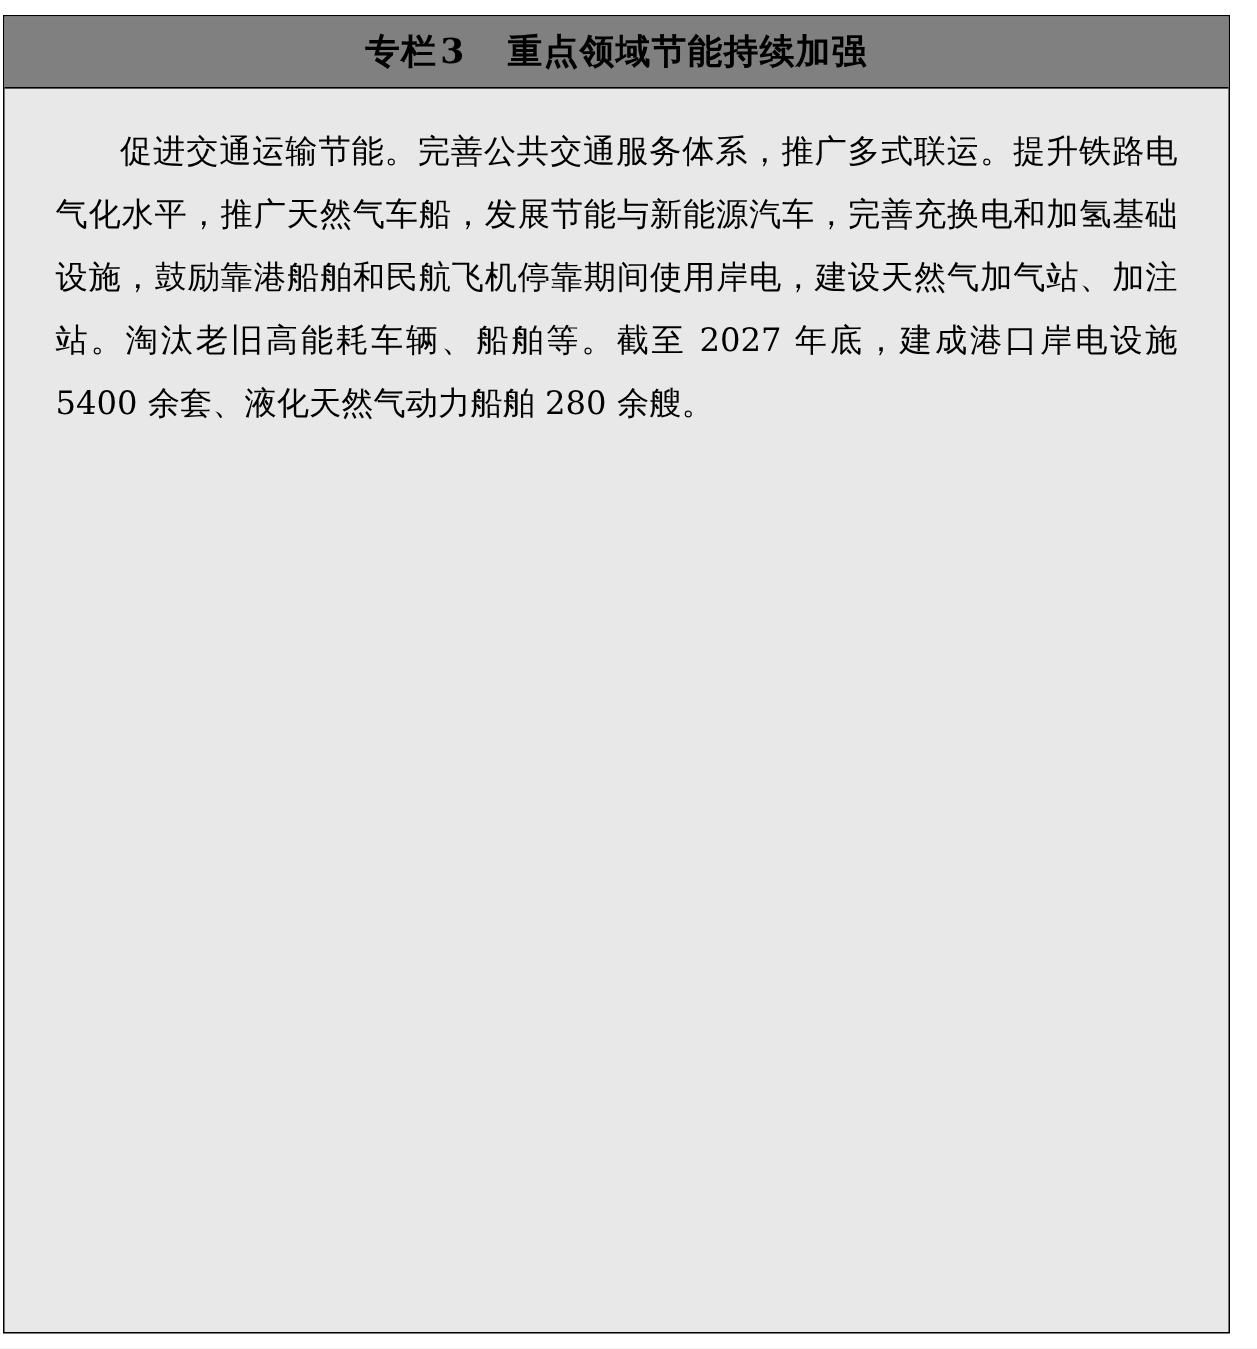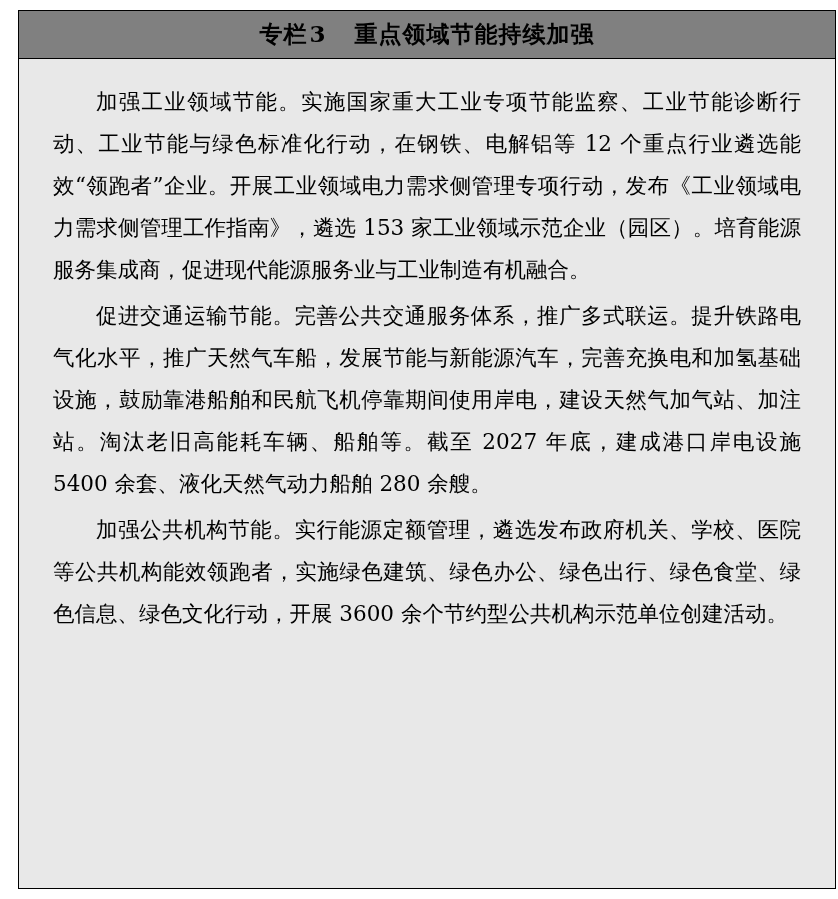--- a/index.html
+++ b/index.html
@@ -7,21 +7,21 @@
     padding: 0;
   }
   body {
     width: 838px;
     height: 899px;
     background: #ffffff;
     font-family: "DejaVu Serif", "Liberation Serif", serif;
   }
   .box {
     position: absolute;
-    left: 18px;
+    left: 2px;
     top: 10px;
     width: 818px;
     height: 879px;
     border: 1px solid #000000;
     background: #e8e8e8;
     box-sizing: border-box;
   }
   .box-header {
     height: 48px;
     background: #808080;
@@ -64,17 +64,15 @@
 </head>
 <body>
 
 <div class="box">
   <div class="box-header">
     <div class="box-header-title">
       <span>专栏</span><span class="num">3</span><span class="gap"></span><span>重点领域节能持续加强</span>
     </div>
   </div>
   <div class="box-body">
-    <p class="para">加强工业领域节能。实施国家重大工业专项节能监察、工业节能诊断行动、工业节能与绿色标准化行动，在钢铁、电解铝等 12 个重点行业遴选能效“领跑者”企业。开展工业领域电力需求侧管理专项行动，发布《工业领域电力需求侧管理工作指南》，遴选 153 家工业领域示范企业（园区）。培育能源服务集成商，促进现代能源服务业与工业制造有机融合。</p>
     <p class="para">促进交通运输节能。完善公共交通服务体系，推广多式联运。提升铁路电气化水平，推广天然气车船，发展节能与新能源汽车，完善充换电和加氢基础设施，鼓励靠港船舶和民航飞机停靠期间使用岸电，建设天然气加气站、加注站。淘汰老旧高能耗车辆、船舶等。截至 2027 年底，建成港口岸电设施 5400 余套、液化天然气动力船舶 280 余艘。</p>
-    <p class="para">加强公共机构节能。实行能源定额管理，遴选发布政府机关、学校、医院等公共机构能效领跑者，实施绿色建筑、绿色办公、绿色出行、绿色食堂、绿色信息、绿色文化行动，开展 3600 余个节约型公共机构示范单位创建活动。</p>
   </div>
 </div>
 
 </body></html>

